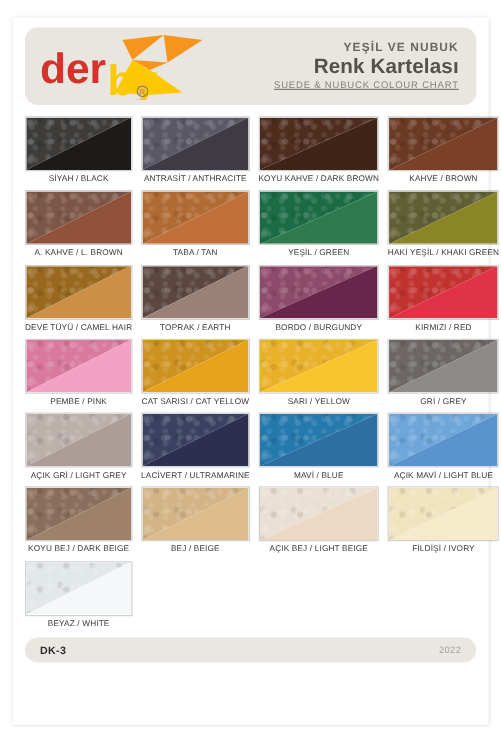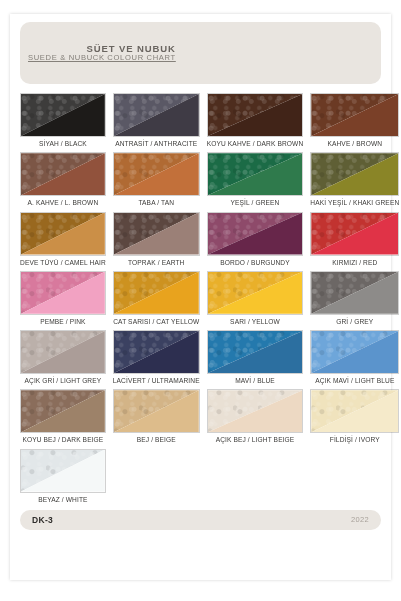--- a/index.html
+++ b/index.html
@@ -161,23 +161,42 @@
   }
 </style>
 </head>
 <body>
 
 <div id="page">
   <div class="card">
 
     <div class="header">
 
+      <div class="logo-wrap">
+        <svg class="logo-svg" viewBox="0 0 138 54">
+
+          <polygon points="70,6 103,2 78,22" fill="#f7941e"></polygon>
+          <polygon points="103,2 134,6 106,24" fill="#f7941e"></polygon>
+          <polygon points="78,22 106,24 92,30" fill="#f7941e"></polygon>
+          <polygon points="64,48 92,30 78,22" fill="#fdc800"></polygon>
+          <polygon points="92,30 118,48 90,50" fill="#fdc800"></polygon>
+          <polygon points="64,48 90,50 92,30" fill="#fdc800"></polygon>
+
+          <text x="4" y="40" font-family="Liberation Sans, sans-serif" font-size="34" font-weight="bold" fill="#d6322b">der</text>
+
+          <text x="58" y="50" font-family="Liberation Sans, sans-serif" font-size="34" font-weight="bold" fill="#fdc800">by</text>
+
+          <circle cx="86" cy="47" r="4.2" fill="none" stroke="#8a8378" stroke-width="1"></circle>
+          <text x="86" y="50" font-family="Liberation Sans, sans-serif" font-size="6" fill="#8a8378" text-anchor="middle">R</text>
+        </svg>
+      </div>
 
       <div class="title-block">
-        <div class="title-sup">SÜET VE NUBUK</div>
+        <div class="title-sup">YEŞİL VE NUBUK</div>
+        <div class="title-main">Renk Kartelası</div>
         <div class="title-sub">SUEDE &amp; NUBUCK COLOUR CHART</div>
       </div>
     </div>
 
     <div class="grid" id="swatch-grid">
         <div class="cell">
           <div class="swatch">
             <div class="suede" style="background: rgb(61, 60, 59);"></div>
             <div class="nubuck" style="background: rgb(29, 27, 25);"></div>
           </div>

